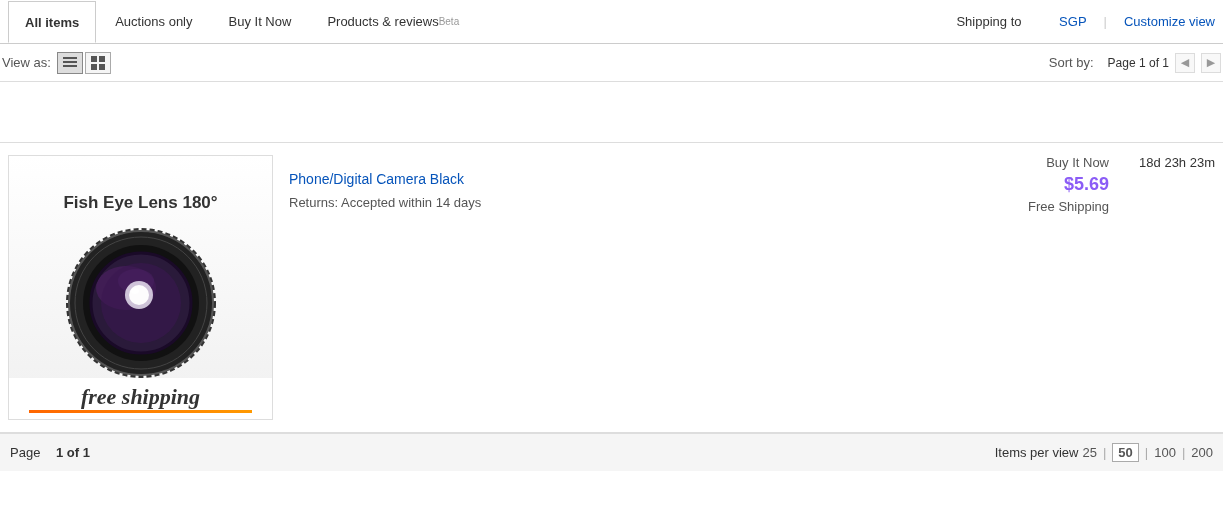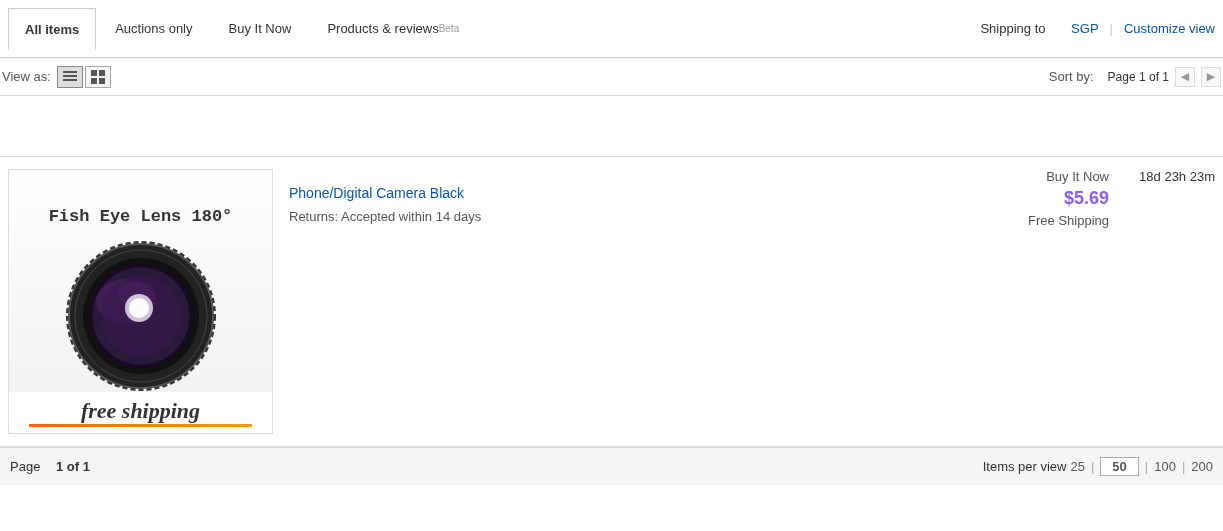--- a/index.html
+++ b/index.html
@@ -5,21 +5,21 @@
     * { box-sizing: border-box; margin: 0; padding: 0; }
     body { font-family: Arial, Helvetica, sans-serif; font-size: 13px; background: #fff; color: #333; }
 
     
     .tab-bar {
       display: flex;
       align-items: center;
       border-bottom: 1px solid #ccc;
       background: #fff;
       padding: 0 8px;
-      height: 58px;
+      height: 44px;
     }
     .tab {
       padding: 8px 16px;
       cursor: pointer;
       font-size: 13px;
       color: #333;
       border: 1px solid transparent;
       margin-right: 2px;
       height: 42px;
       display: flex;
@@ -34,21 +34,21 @@
     }
     .tab-beta {
       font-size: 10px;
       vertical-align: super;
       color: #999;
     }
     .tab-right {
       margin-left: auto;
       display: flex;
       align-items: center;
-      gap: 11px;
+      gap: 17px;
       font-size: 13px;
       color: #333;
     }
     .tab-right a {
       color: #0654ba;
       text-decoration: none;
       cursor: pointer;
     }
     .tab-right .divider { color: #ccc; }
 
@@ -149,21 +149,21 @@
       justify-content: center;
       background: linear-gradient(180deg, #fff 0%, #f0f0f0 100%);
       position: relative;
     }
     .lens-title-text {
       font-size: 17px;
       font-weight: bold;
       color: #333;
       text-align: center;
       margin-bottom: 10px;
-      font-family: Liberation Mono, monospace;
+      font-family: Liberation Sans, sans-serif;
     }
     
     .lens-svg-wrap {
       width: 160px;
       height: 160px;
     }
     .free-shipping-banner {
       position: absolute;
       bottom: 0;
       left: 0;
@@ -224,21 +224,21 @@
       gap: 4px;
       font-size: 13px;
     }
     .ipp-item {
       cursor: pointer;
       color: #555;
     }
     .ipp-item.active {
       font-weight: bold;
       border: 1px solid #aaa;
-      padding: 1px 11px;
+      padding: 1px 5px;
       background: #fff;
     }
     .ipp-sep { color: #aaa; margin: 0 2px; }
   </style>
 </head>
 <body>
 
 <div class="tab-bar">
   <div class="tab active">
     <span>All items</span>

